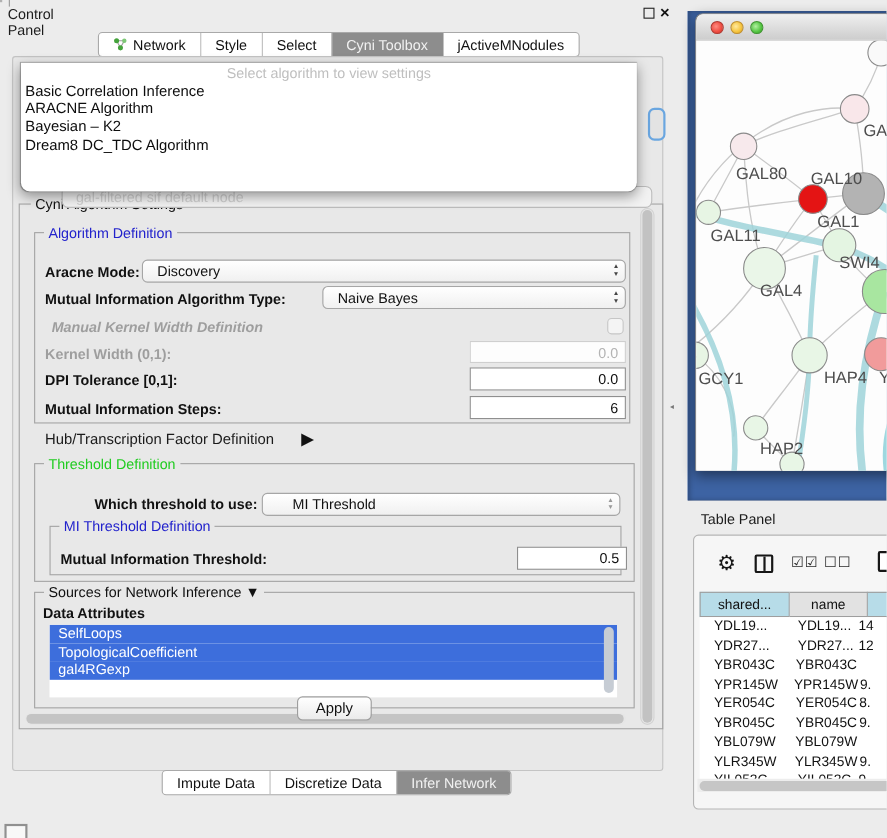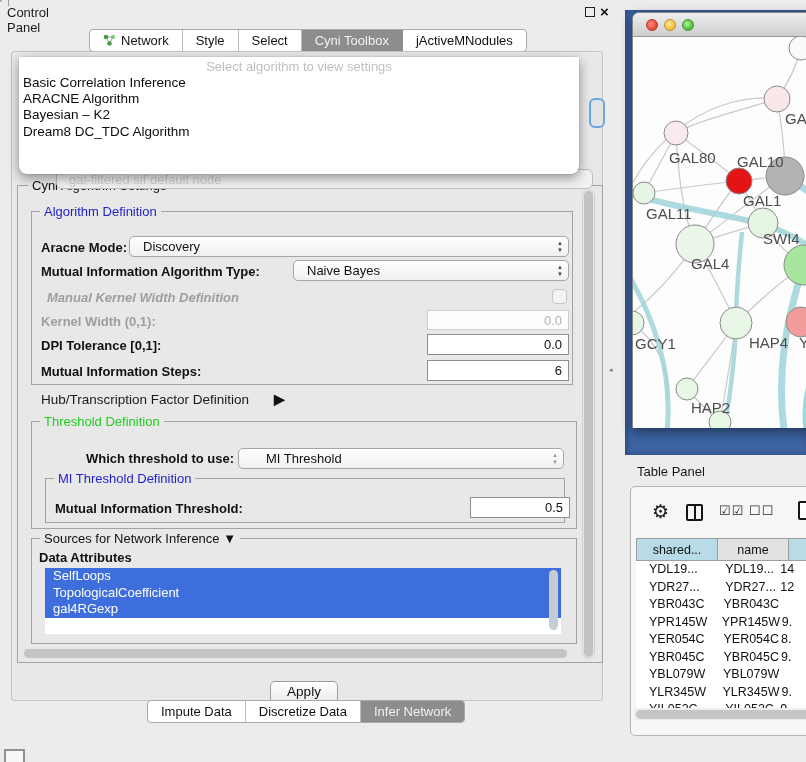--- a/index.html
+++ b/index.html
@@ -269,21 +269,21 @@
       <div class="attr-vscroll"></div>
     </div>
 
     <div class="vscroll" style="top:188px;">
         <div class="thumb"></div>
       </div>
     <div class="hscroll" style="top:647px;">
         <div class="thumb"></div>
       </div>
 
-    <div class="apply-btn" style="top:680px;text-align:center;">Apply</div>
+    <div class="apply-btn" style="top:632px;text-align:center;">Apply</div>
 
     <div class="tabstrip" style="left:146px; top:699px;">
       <div class="tab">
         <span>Impute Data</span>
       </div>
       <div class="tab">
         <span>Discretize Data</span>
       </div>
       <div class="tab selected">
         <span>Infer Network</span>

